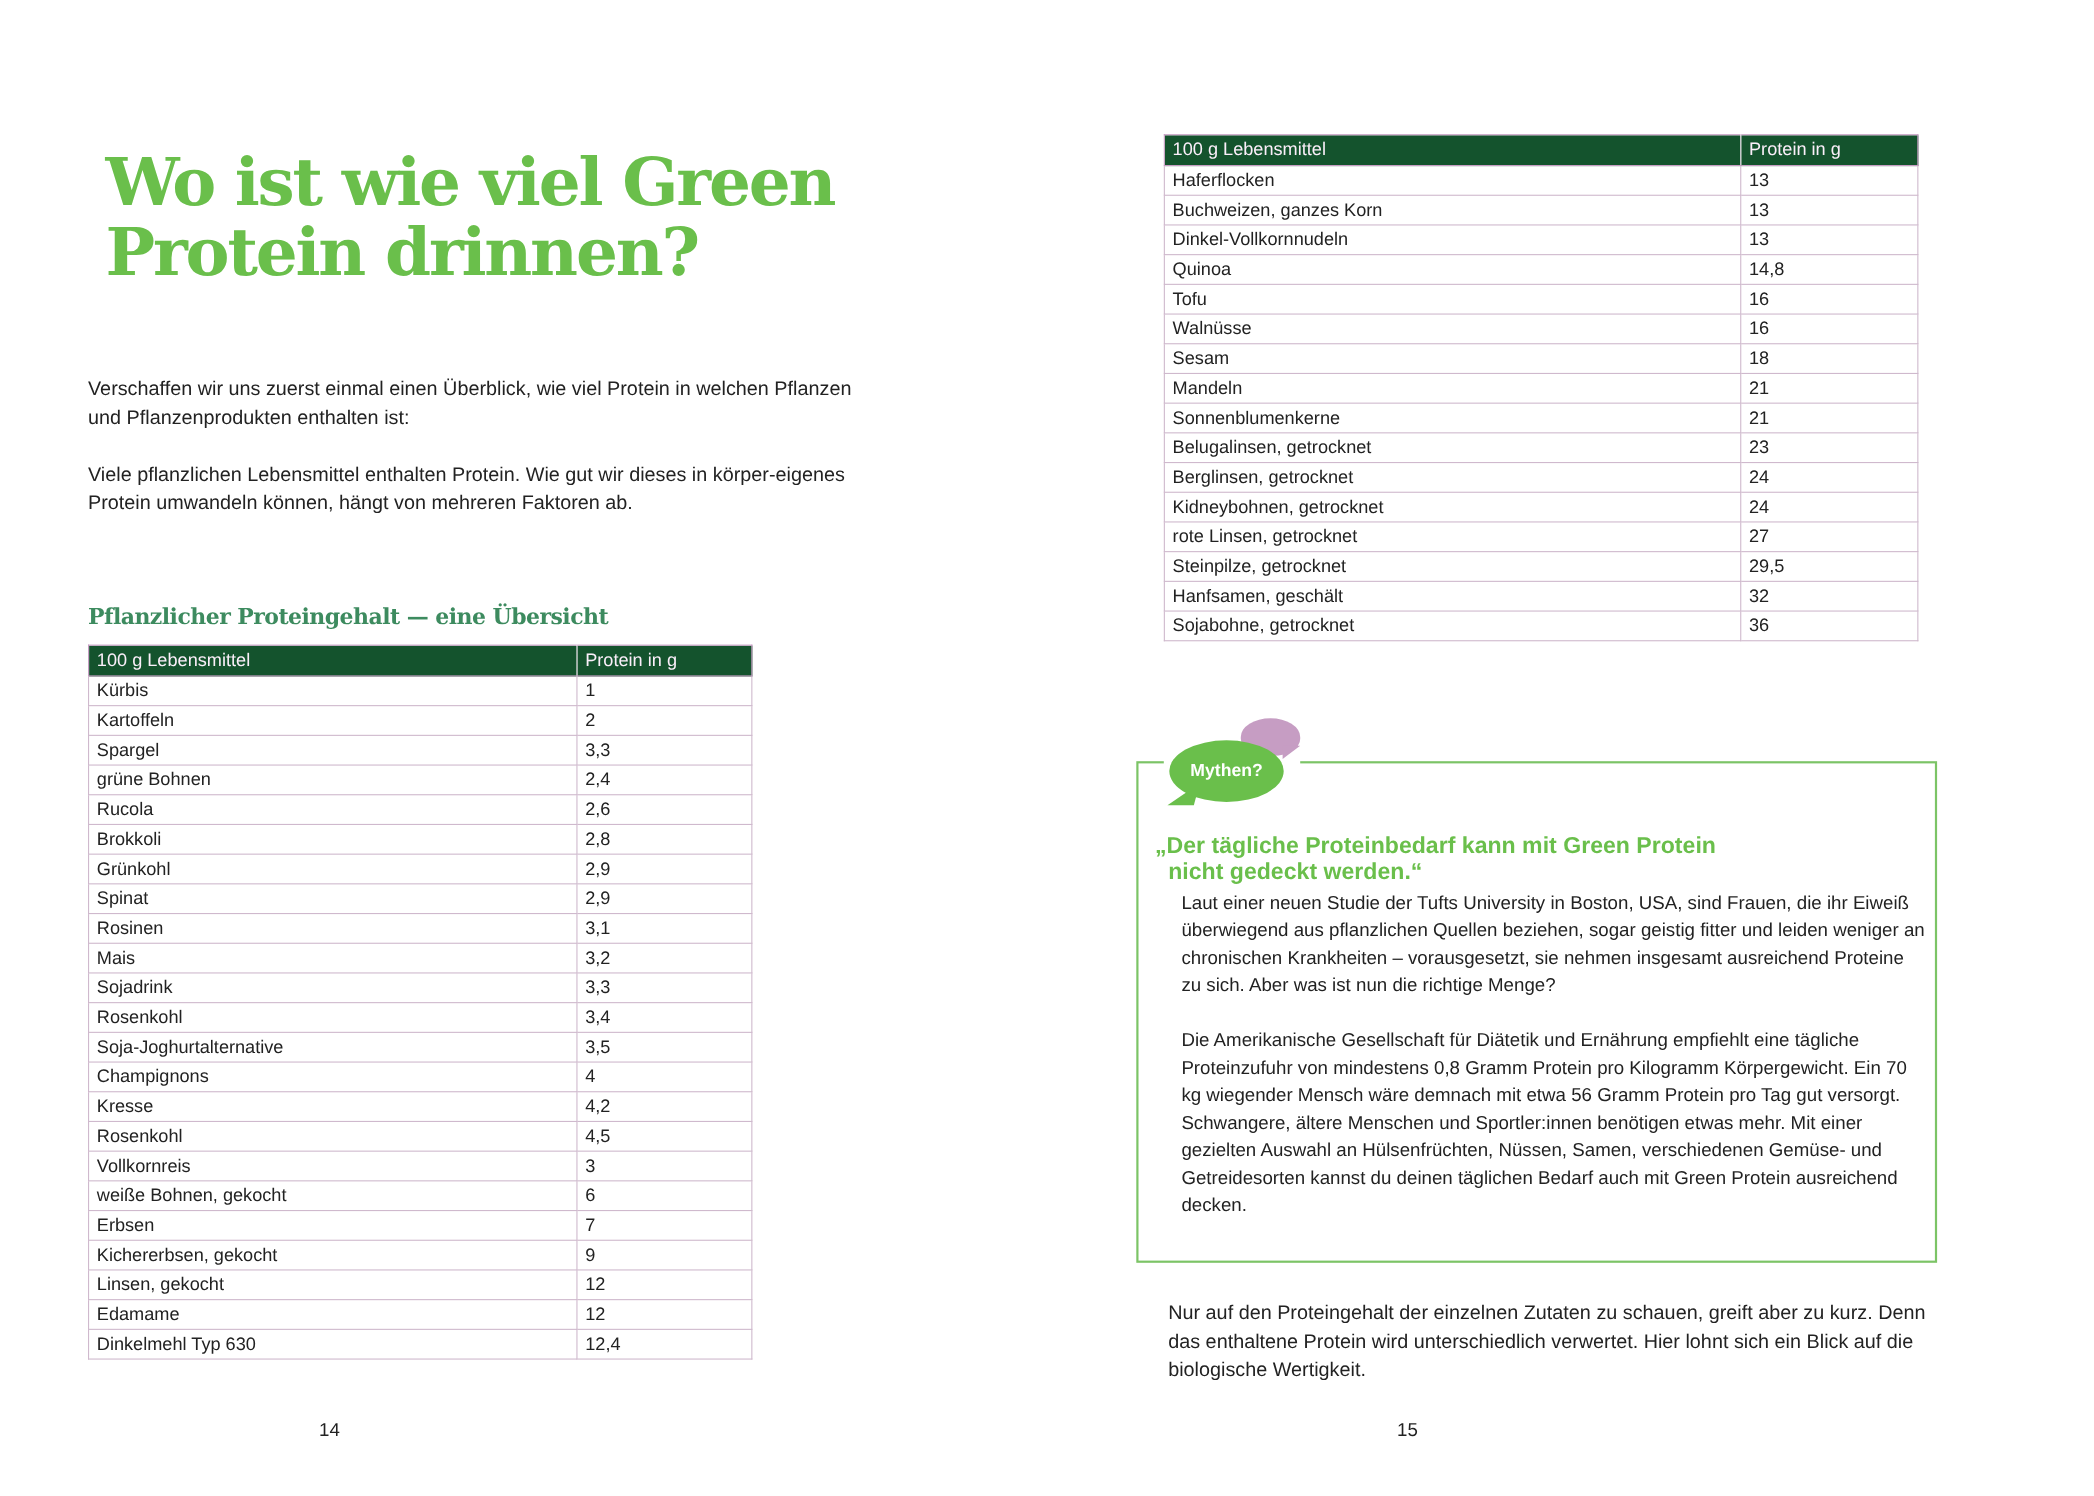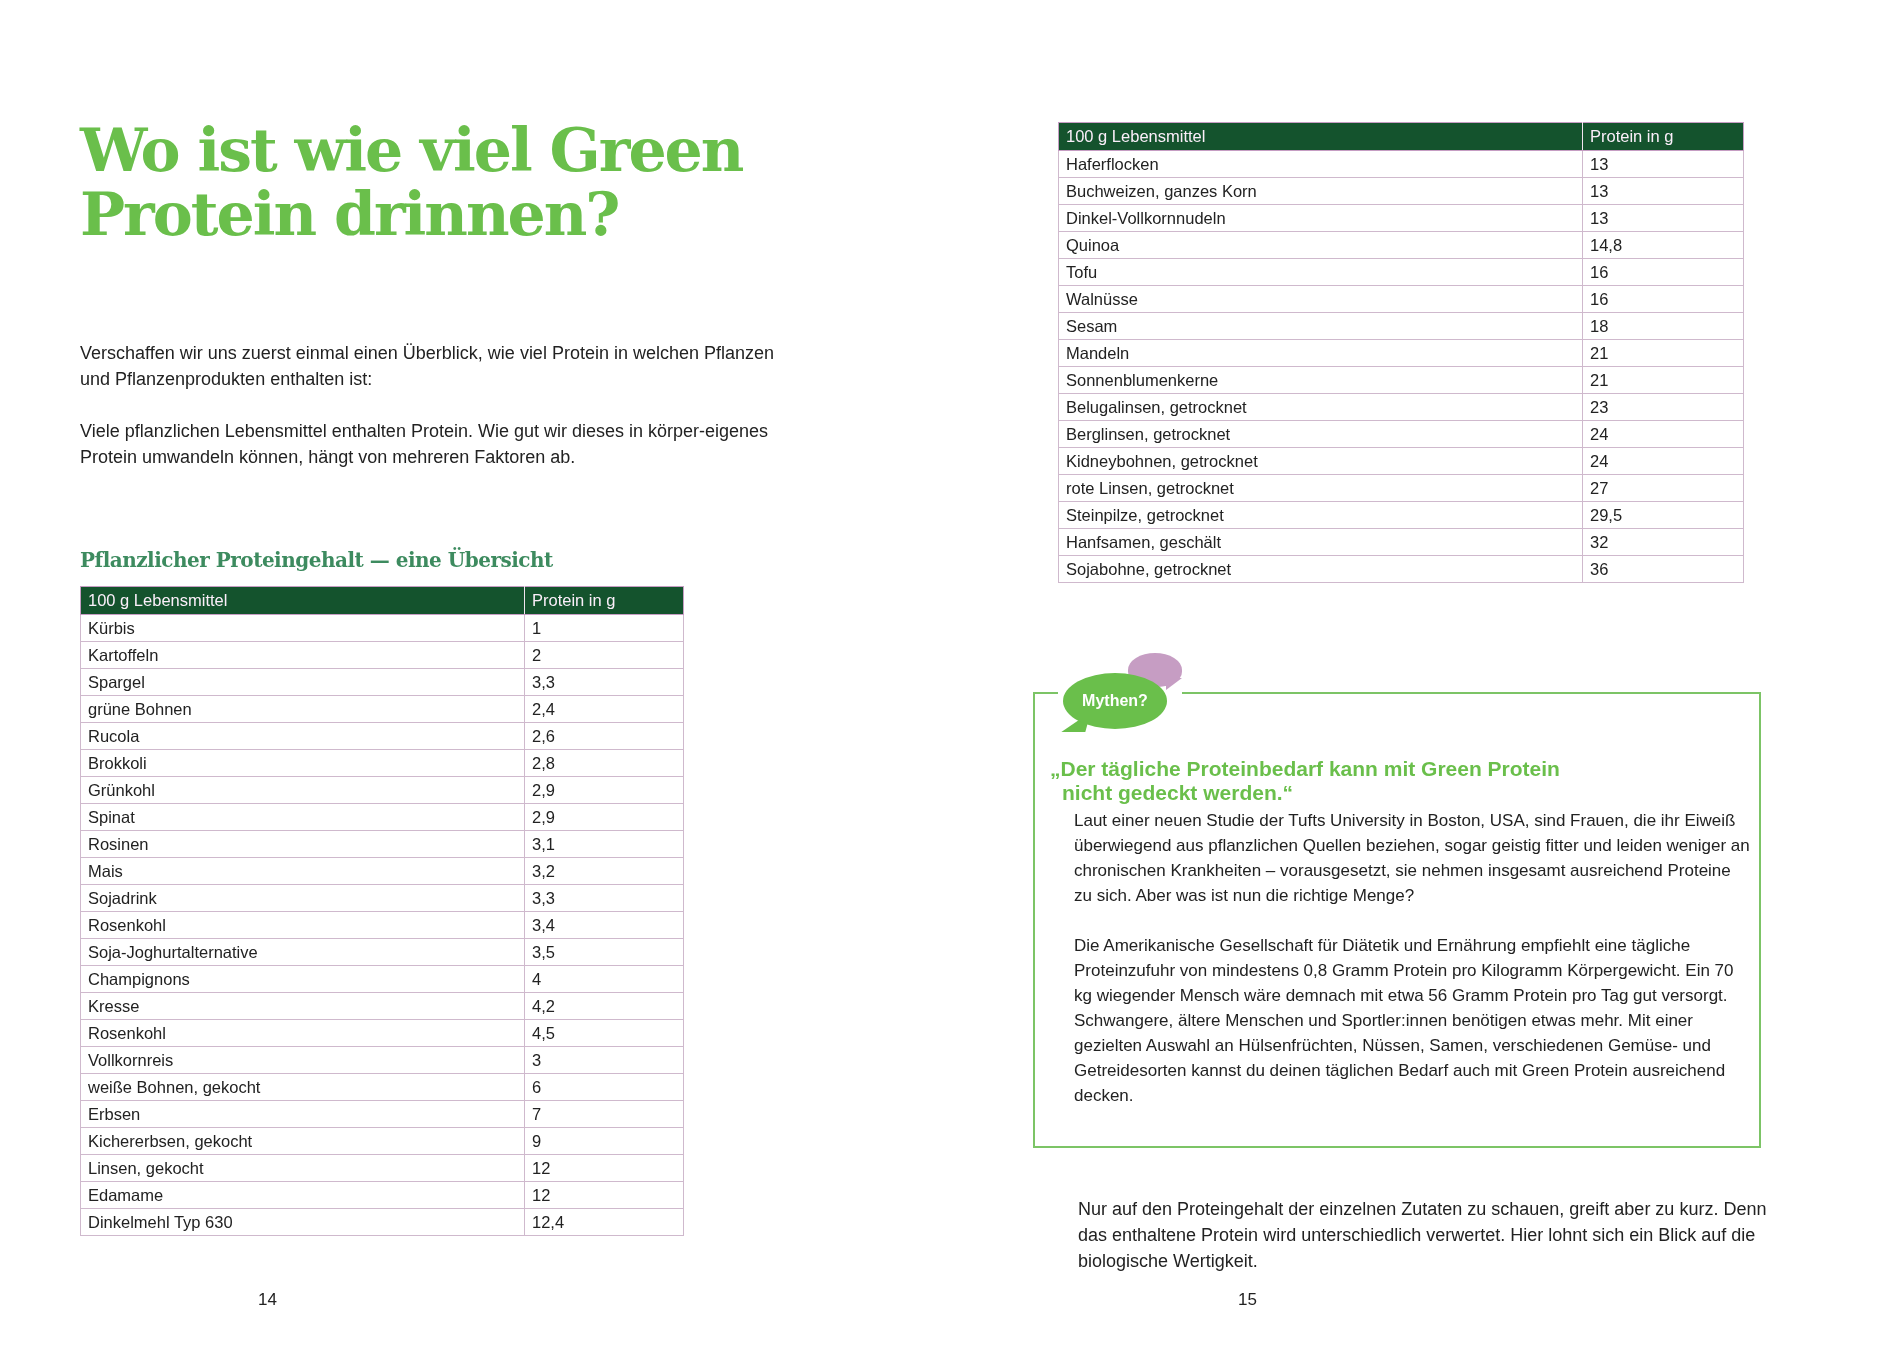--- a/index.html
+++ b/index.html
@@ -6,21 +6,21 @@
   body {
     width: 1904px; height: 1360px; position: relative; overflow: hidden;
     background: #ffffff; color: #222222;
     font-family: "Liberation Sans", "DejaVu Sans", sans-serif;
   }
   .abs { position: absolute; }
   .title {
     left: 80px; top: 118px; width: 760px;
     font-family: "DejaVu Serif", "Liberation Serif", serif;
     font-weight: bold; font-size: 60px; line-height: 64px;
-    letter-spacing: -2px; color: #6abf4b; margin: 0;
+    letter-spacing: -2px; color: #6abf4b; margin: 16px;
   }
   .intro {
     left: 80px; top: 340px; width: 700px;
     font-size: 18px; line-height: 26px; color: #222;
   }
   .intro p { margin: 0 0 26px 0; }
   .section-heading {
     left: 80px; top: 548px;
     font-family: "DejaVu Serif", "Liberation Serif", serif;
     font-weight: bold; font-size: 20px; color: #3d8b5f; margin: 0;
@@ -74,23 +74,23 @@
   }
   .myth-quote span { display: block; }
   .myth-quote span.l2 { padding-left: 12px; }
   .myth-body {
     left: 1062px; top: 808px; width: 690px;
     font-size: 17px; line-height: 25px; color: #222;
   }
   .myth-body p { margin: 0 0 25px 12px; }
   .outro {
     left: 1062px; top: 1180px; width: 700px;
-    font-size: 18px; line-height: 26px; color: #222; margin: 16px;
-  }
-  .page-num { top: 1290px; font-size: 17px; color: #222; }
+    font-size: 18px; line-height: 26px; color: #222; margin: 0;
+  }
+  .page-num { top: 1290px; font-size: 17px; color: #222; margin-left: 32px; }
   #page-left { left: 258px; }
   #page-right { left: 1238px; }
 </style>
 </head>
 <body>
 
 <h1 class="abs title">Wo ist wie viel Green Protein drinnen?</h1>
 
 <div class="abs intro">
   <p>Verschaffen wir uns zuerst einmal einen Überblick, wie viel Protein in welchen Pflanzen und Pflanzenprodukten enthalten ist:</p>

